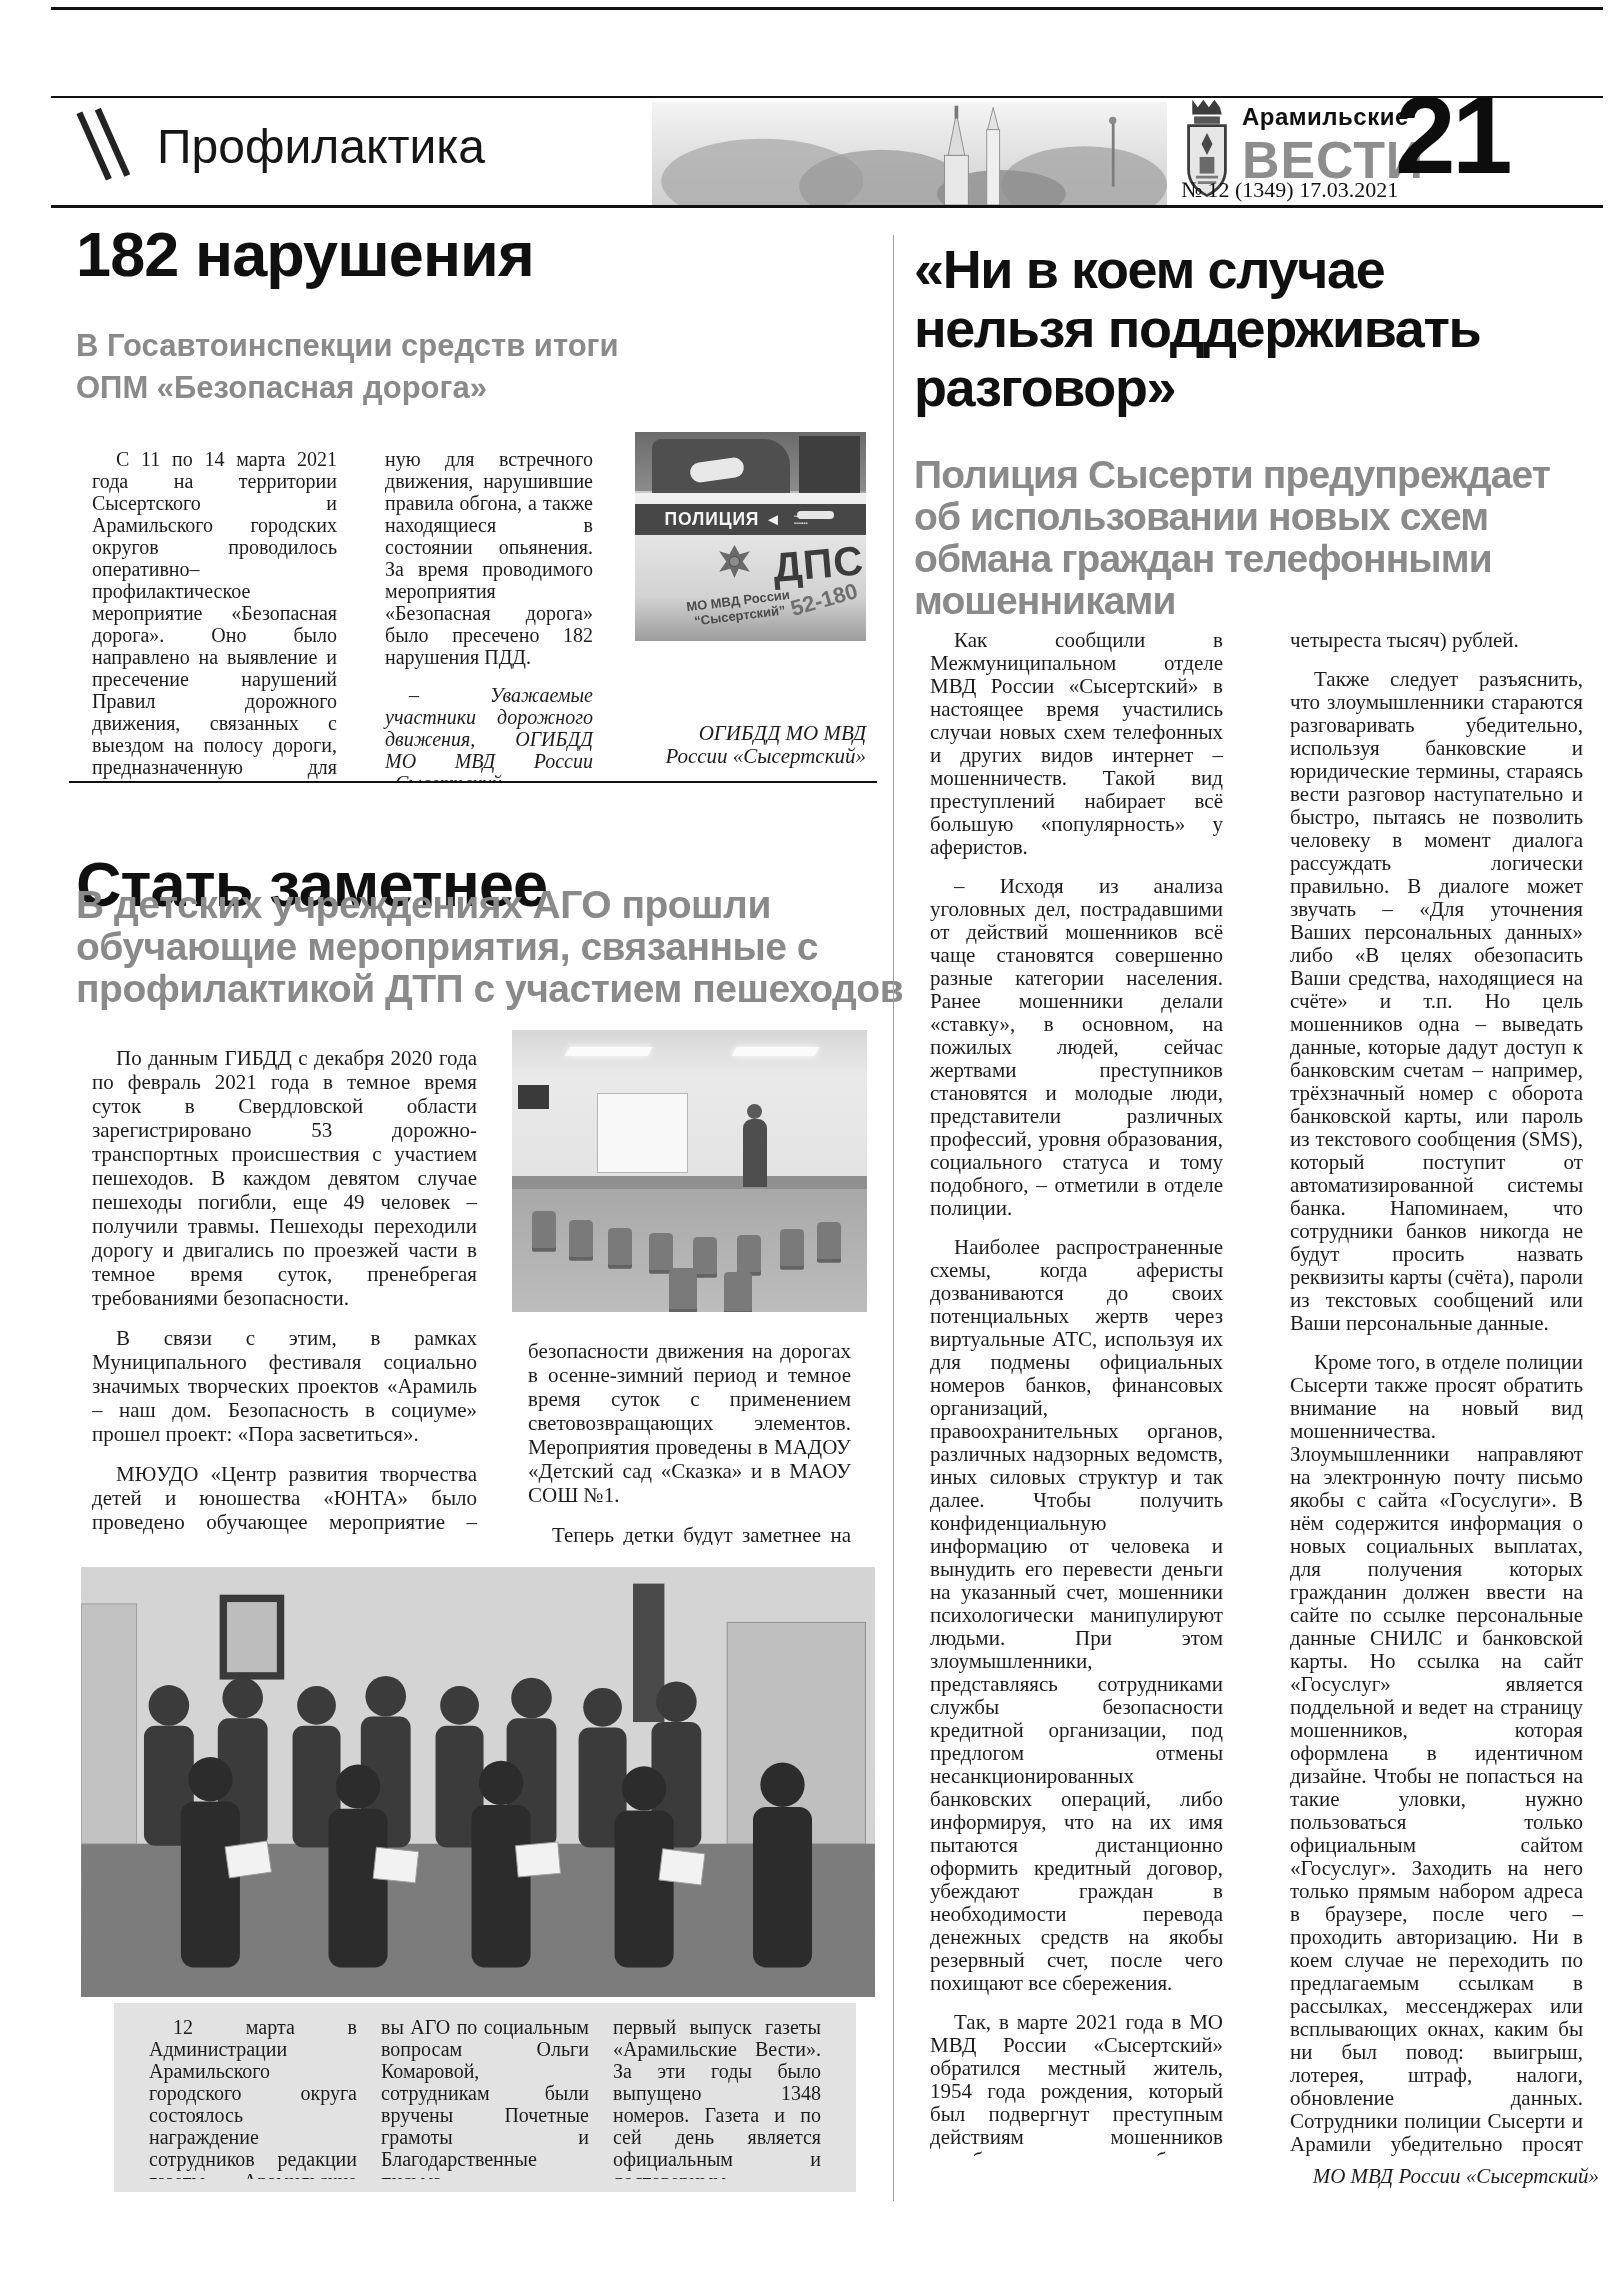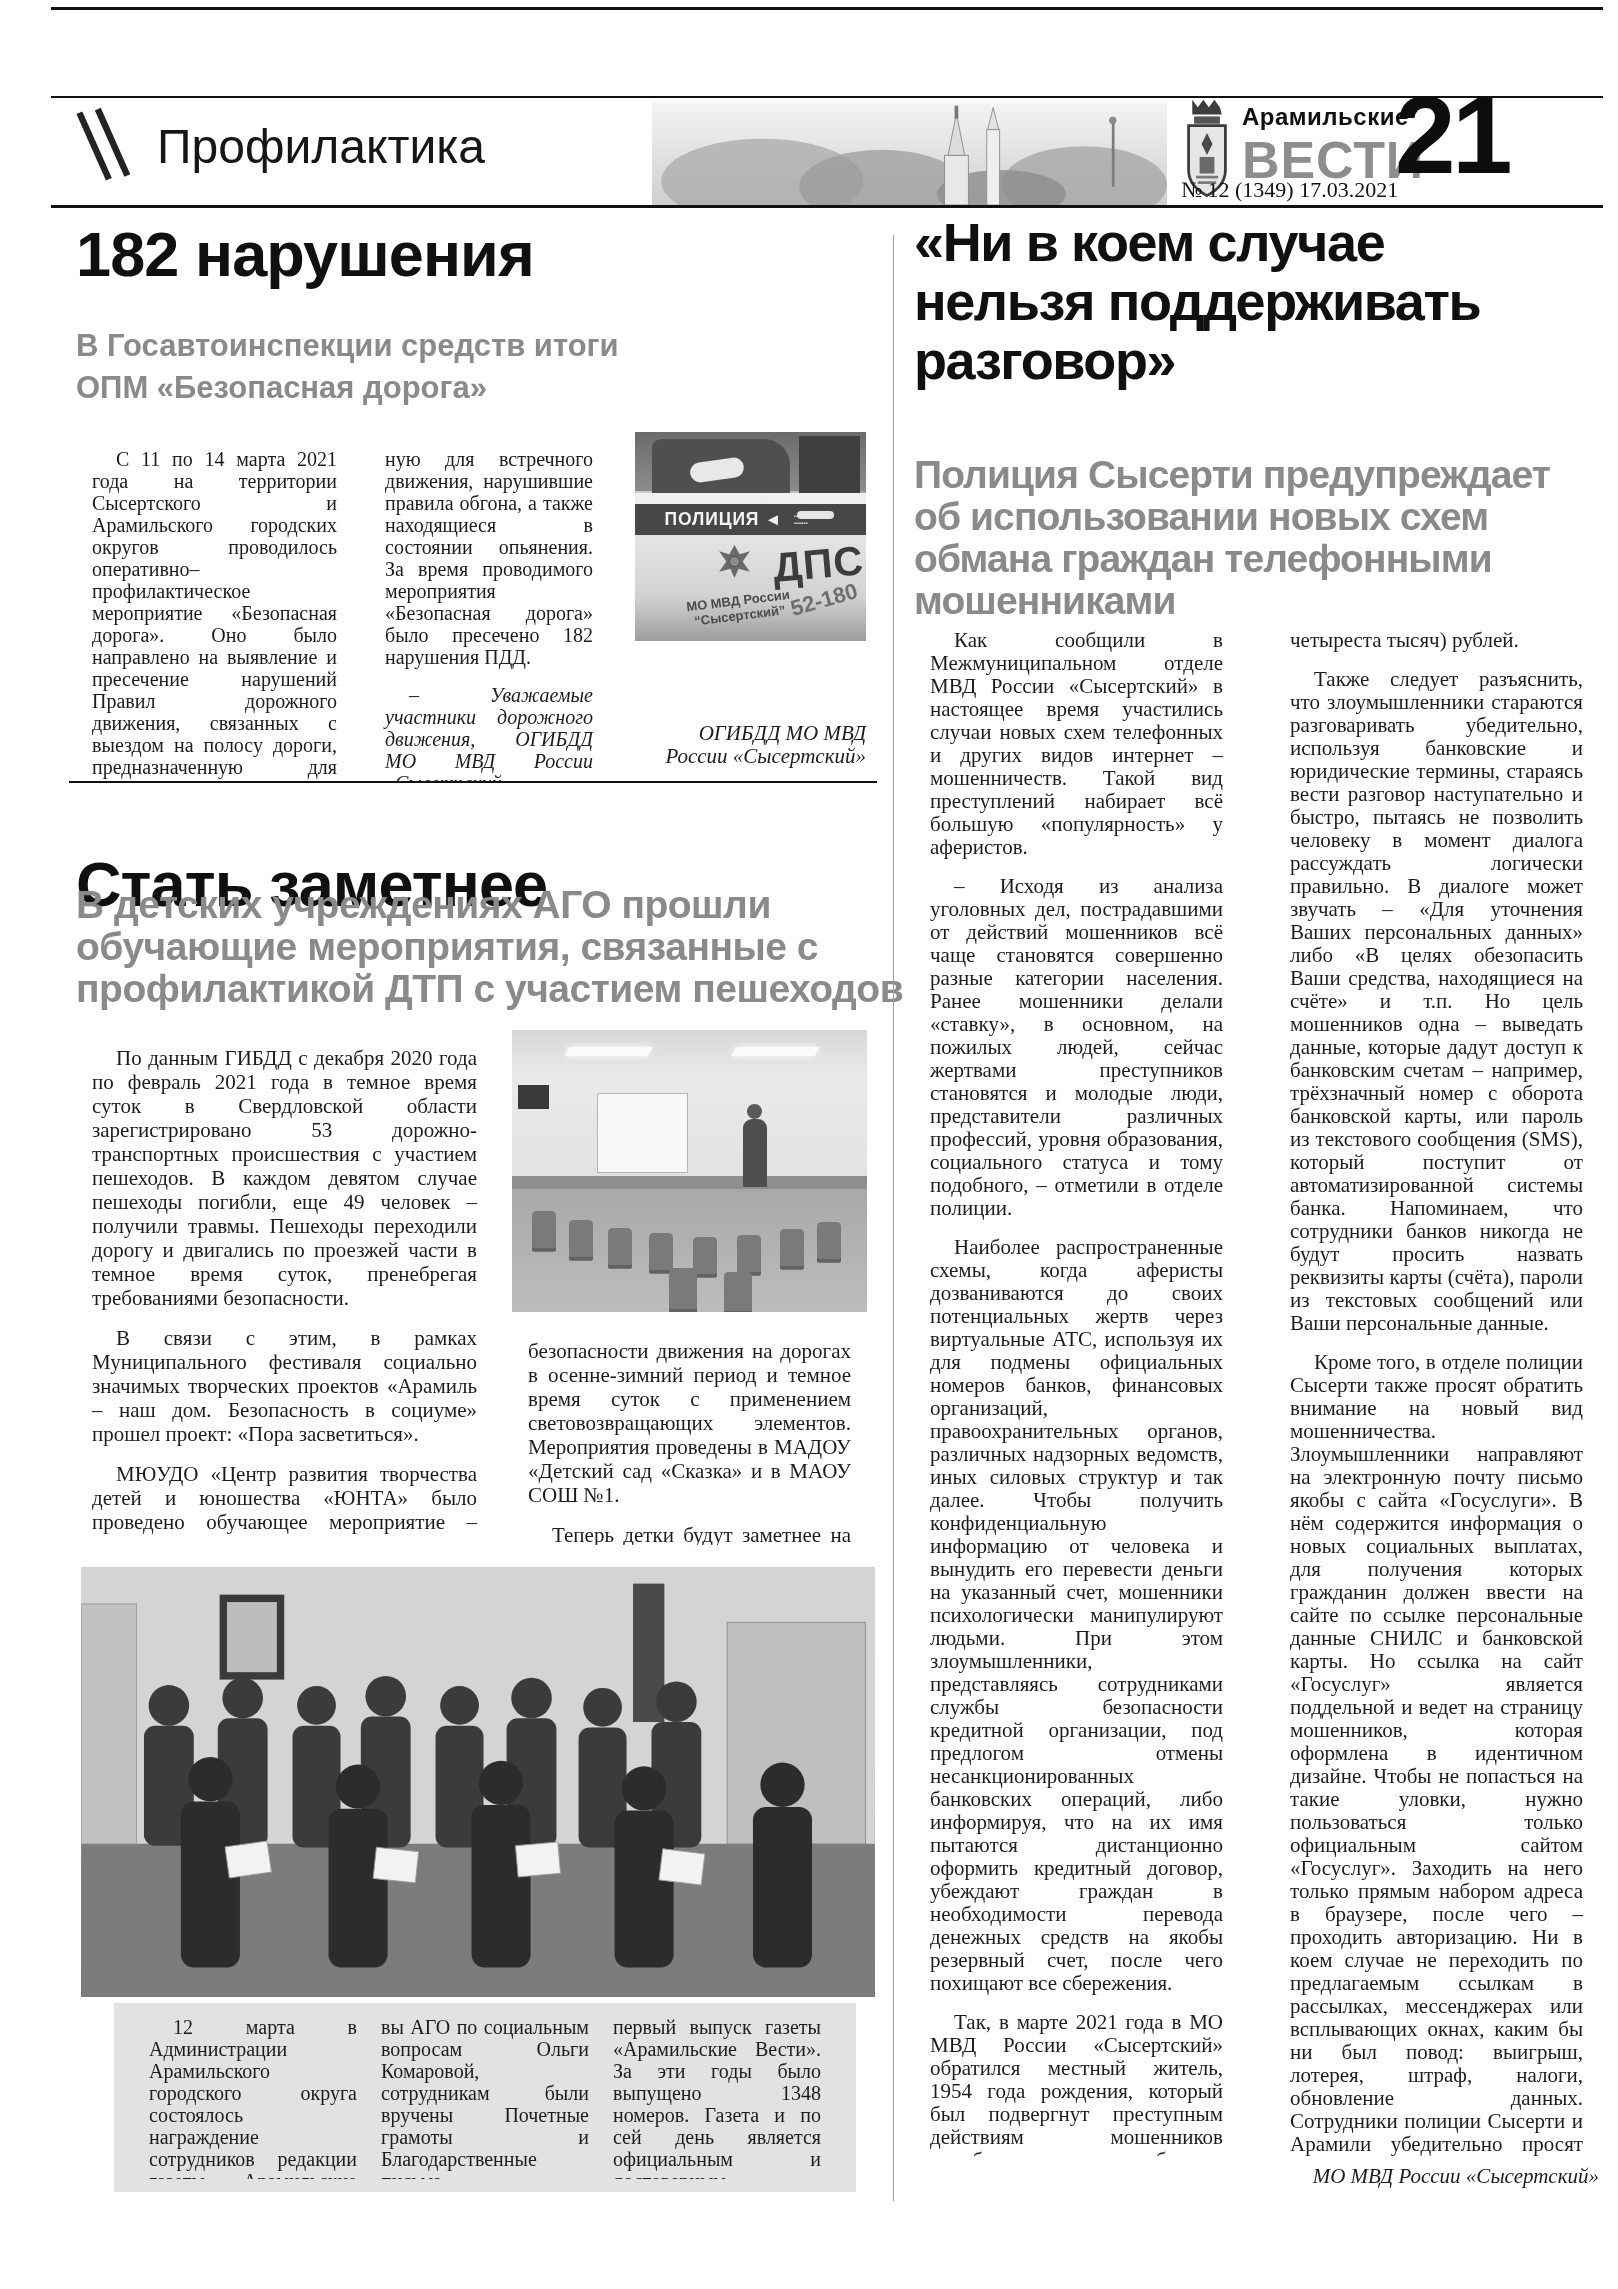--- a/index.html
+++ b/index.html
@@ -71,21 +71,21 @@
   .cl-phead{position:absolute;left:235px;top:74px;width:14.8px;height:14.8px;background:#5a5a5a;border-radius:50%;}
   .cl-chair{position:absolute;width:24px;height:37px;background:#7a7a7a;border-radius:4.6px 4.6px 1.8px 1.8px;box-shadow:0 3.7px 0 #636363;}
   .groupphoto{position:absolute;left:81px;top:1567px;width:794px;height:430px;overflow:hidden;
               background:linear-gradient(#d8d8d8 0%,#cccccc 45%,#8f8f8f 75%,#6e6e6e 100%);}
   .caption-box{position:absolute;left:114px;top:2003px;width:742px;height:189px;background:#e2e2e2;
                box-sizing:border-box;padding:13px 35px;display:flex;gap:24px;}
   .cap-col{width:209px;overflow:hidden;font-size:20px;line-height:22px;}
   .cap-col p{margin:0;text-align:justify;}
   
   .divider-v{position:absolute;left:893px;top:235px;width:0.9px;height:1966px;background:#9d9d9d;}
-  .a3-title{left:914px;top:213px;font-size:54px;line-height:59px;letter-spacing:-1.4px;white-space:pre-line;}
+  .a3-title{left:914px;top:240px;font-size:54px;line-height:59px;letter-spacing:-1.4px;white-space:pre-line;}
   .a3-sub{left:914px;top:454px;font-size:39px;line-height:42px;letter-spacing:-0.9px;}
   .a3c1{left:914px;top:613px;width:325px;height:1543px;}
   .a3c2{left:1274px;top:613px;width:325px;height:1543px;}
   .a3-sign{left:1274px;top:2165px;width:325px;font-size:21px;}
 </style>
 </head>
 <body>
 
 <div class="page">
 

